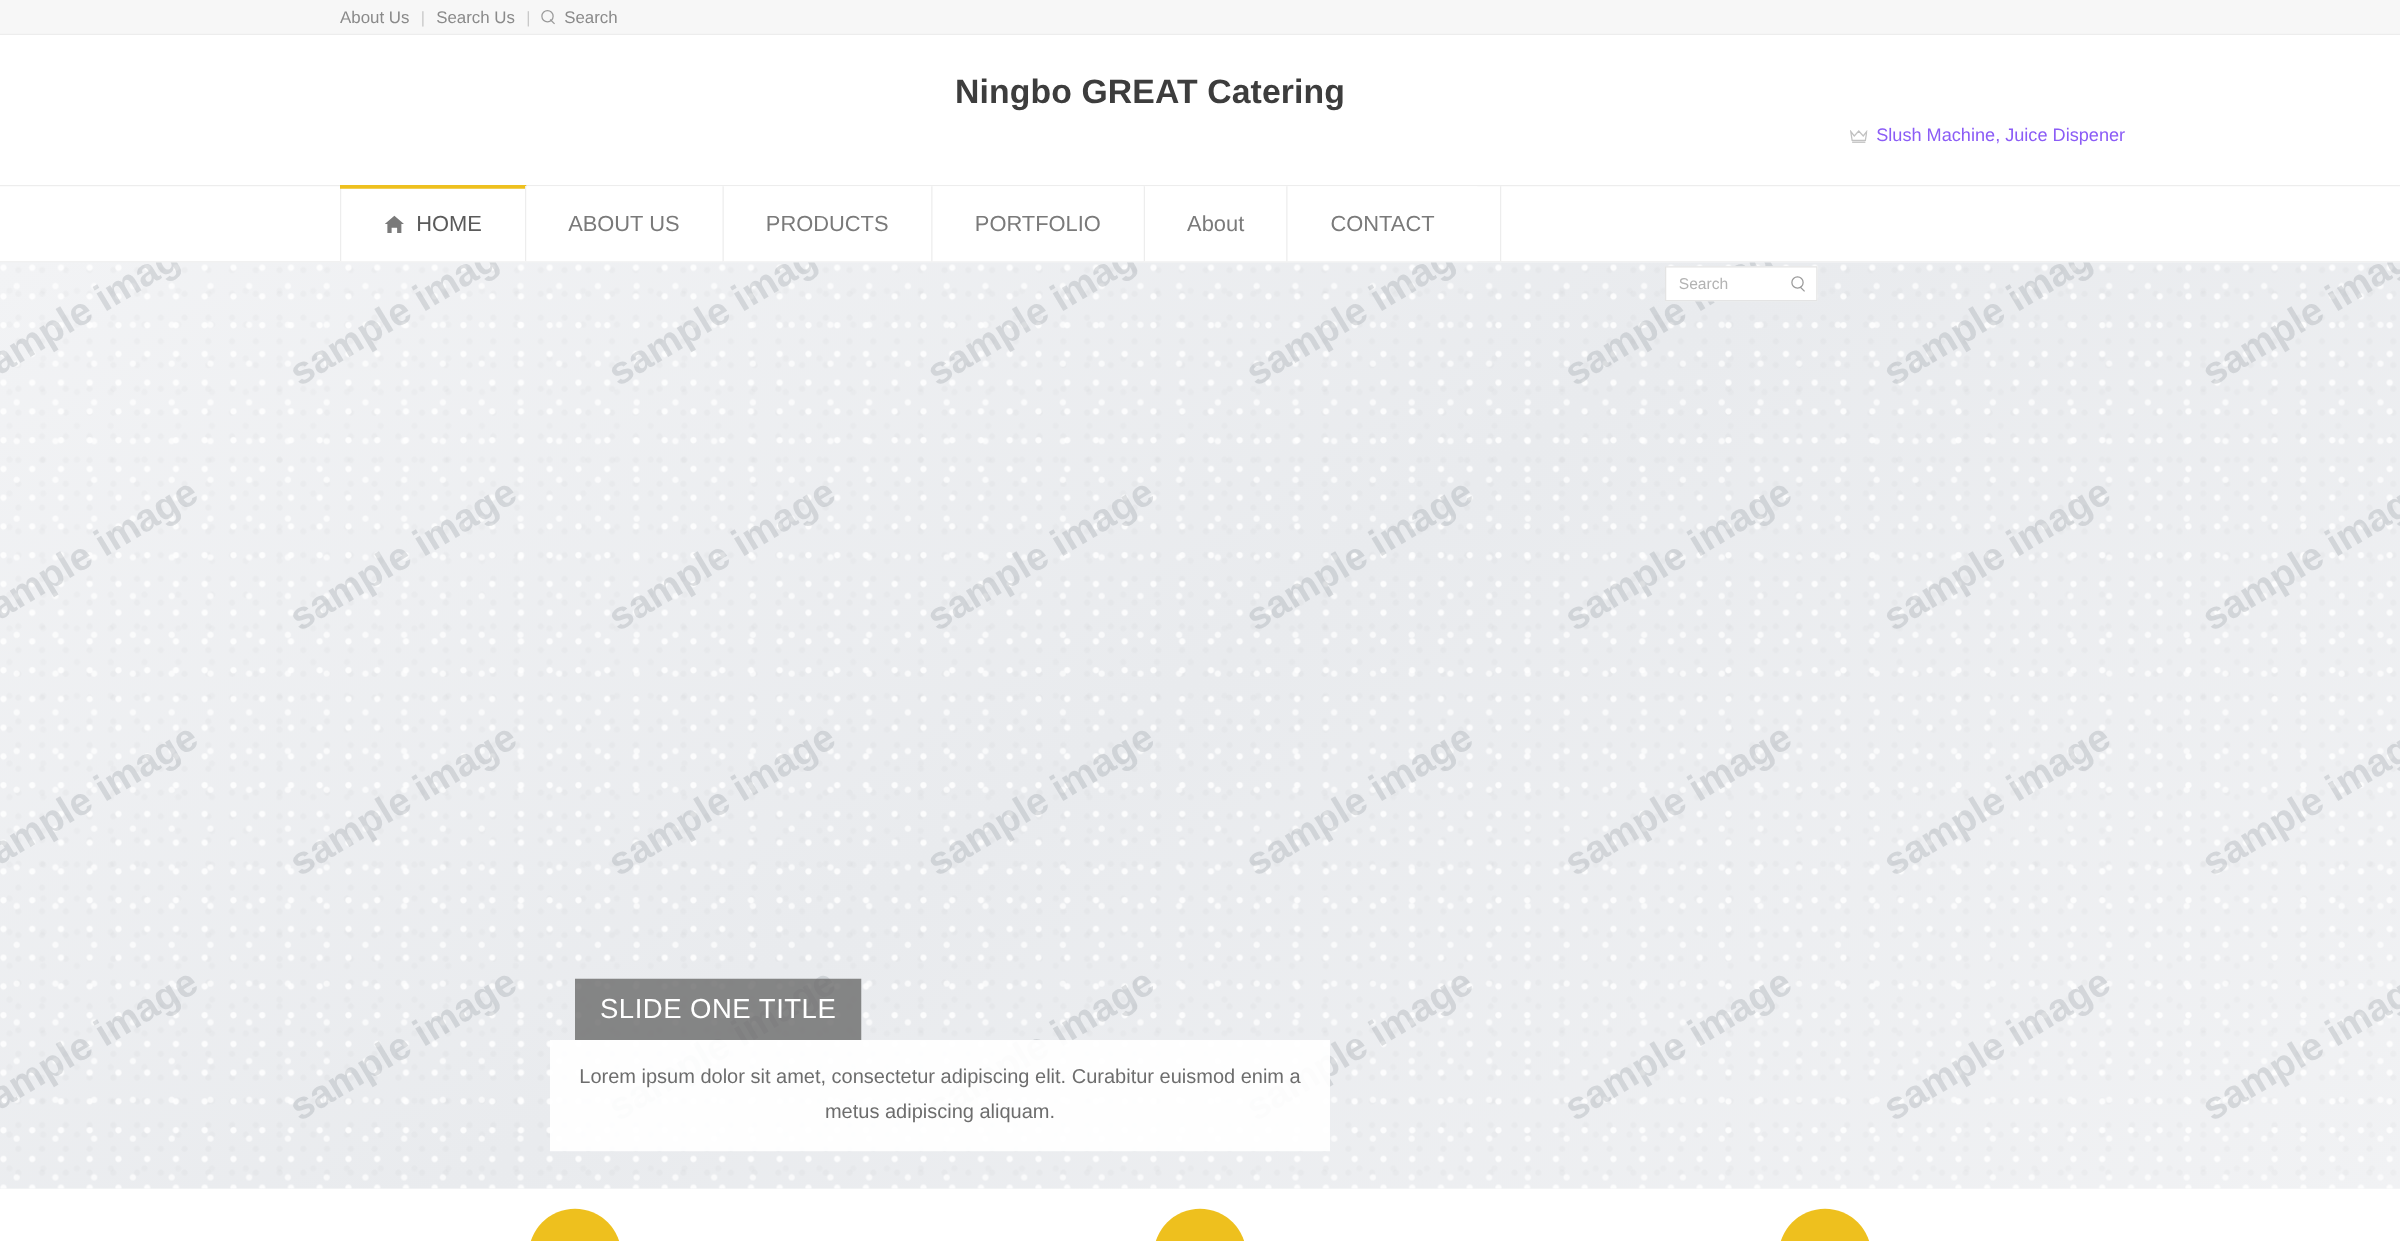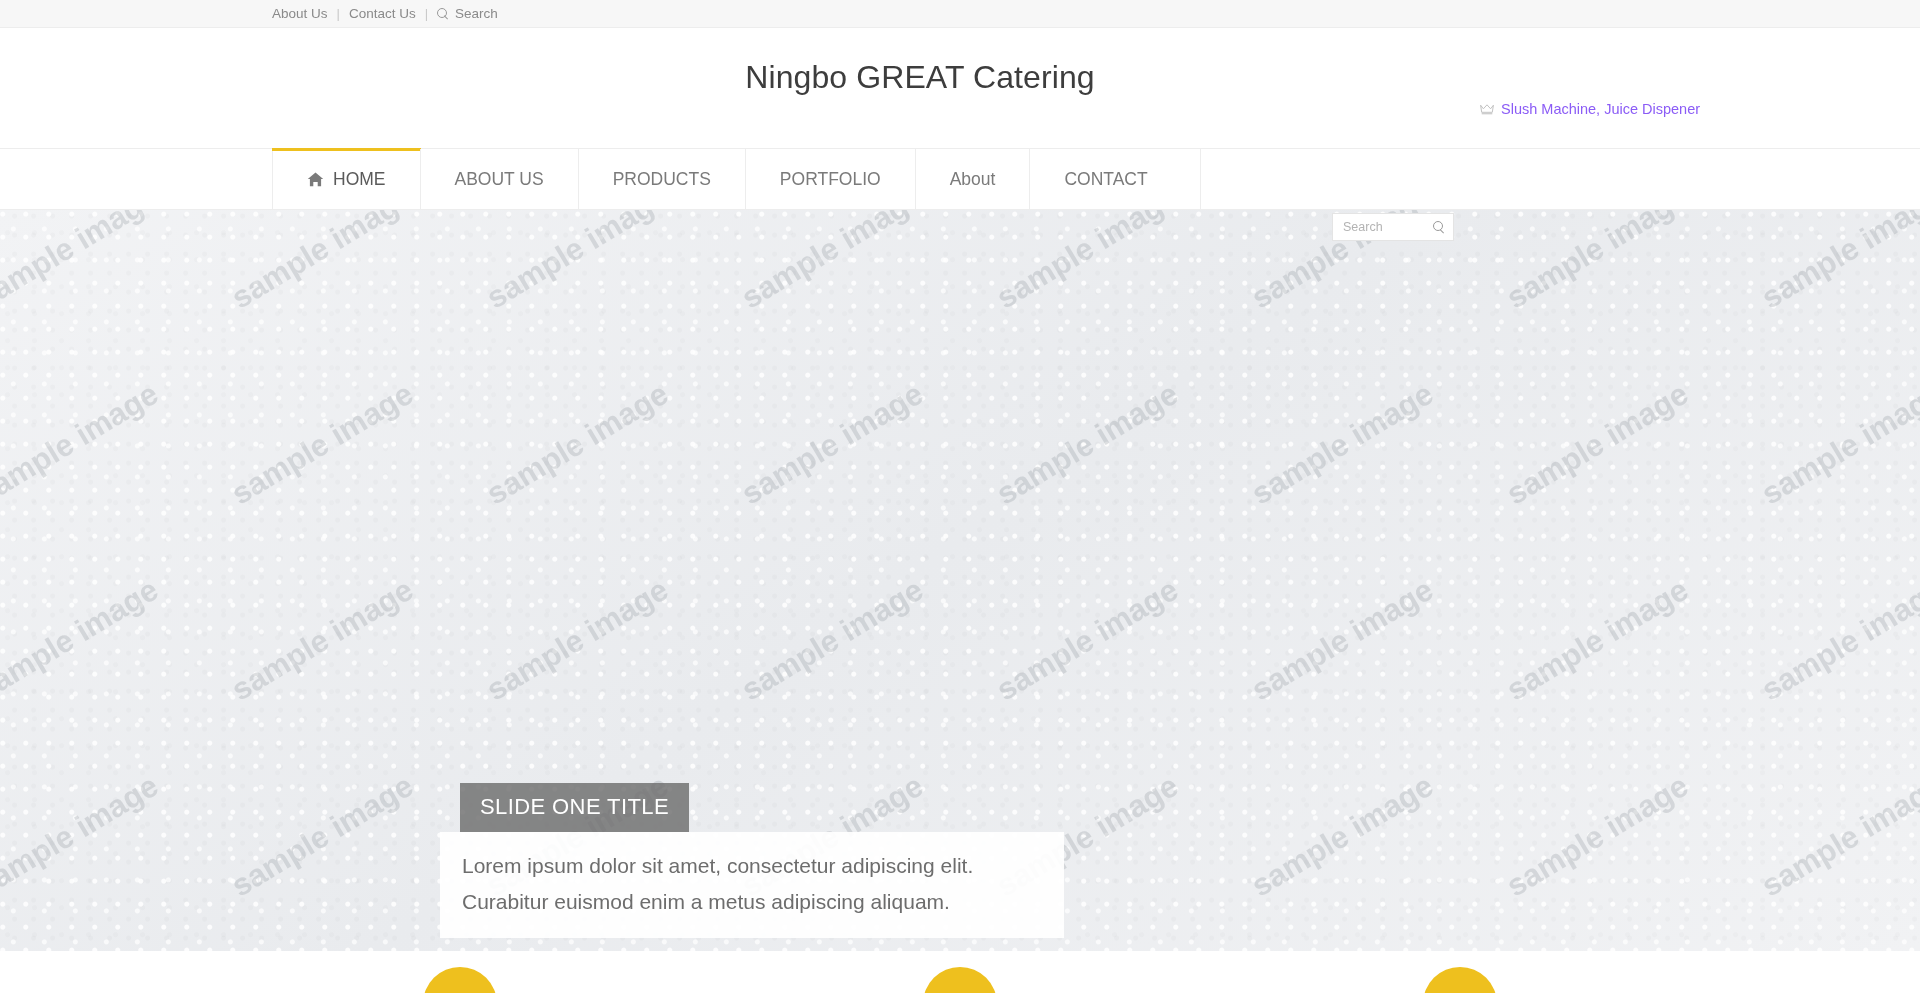--- a/index.html
+++ b/index.html
@@ -83,22 +83,22 @@
     margin: 0 auto;
     height: 100%;
     position: relative;
   }
   .site-title {
     position: absolute;
     left: 430px;
     top: 28px;
     width: 560px;
     text-align: center;
-    font-size: 32px;
-    font-weight: 400;
+    font-size: 27px;
+    font-weight: 700;
     line-height: 1.32;
     color: #3d3d3d;
     letter-spacing: .1px;
   }
   .tagline {
     position: absolute;
     left: 1270px;
     top: 73px;
     display: flex;
     align-items: center;
@@ -236,23 +236,24 @@
     color: #ffffff;
     font-size: 22px;
     font-weight: 400;
     letter-spacing: .4px;
     padding: 11px 20px 12px 20px;
     margin-left: 20px;
   }
   .slide-text {
     background: rgba(255,255,255,.92);
     color: #6d6d6d;
-    font-size: 21px;
+    font-size: 16px;
     line-height: 1.72;
     padding: 16px 22px 18px 22px;
+    text-align: center;
   }
 
   
   .features {
     position: relative;
     height: 132px;
     background: #ffffff;
   }
   .features-inner {
     width: 1500px;
@@ -275,21 +276,21 @@
     justify-content: center;
   }
 </style>
 </head>
 <body>
 
 <div class="topbar">
   <div class="topbar-inner">
     <a class="topbar-link" href="#">About Us</a>
     <span class="topbar-sep">|</span>
-    <a class="topbar-link" href="#">Contact Us</a>
+    <a class="topbar-link" href="#">Search Us</a>
     <span class="topbar-sep">|</span>
     <a class="topbar-link topbar-search" href="#">
       <span class="search-glyph-sm"></span>
       <span>Search</span>
     </a>
   </div>
 </div>
 
 <header class="brand-header">
   <div class="brand-inner">

